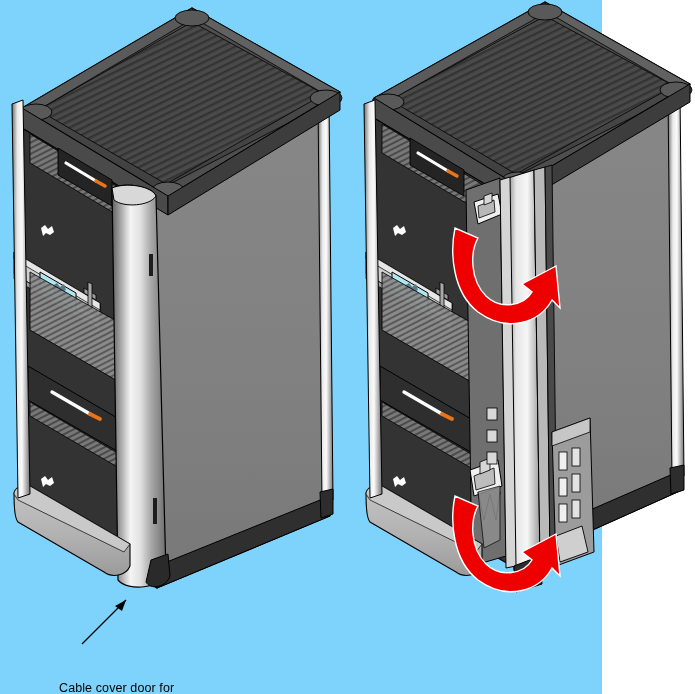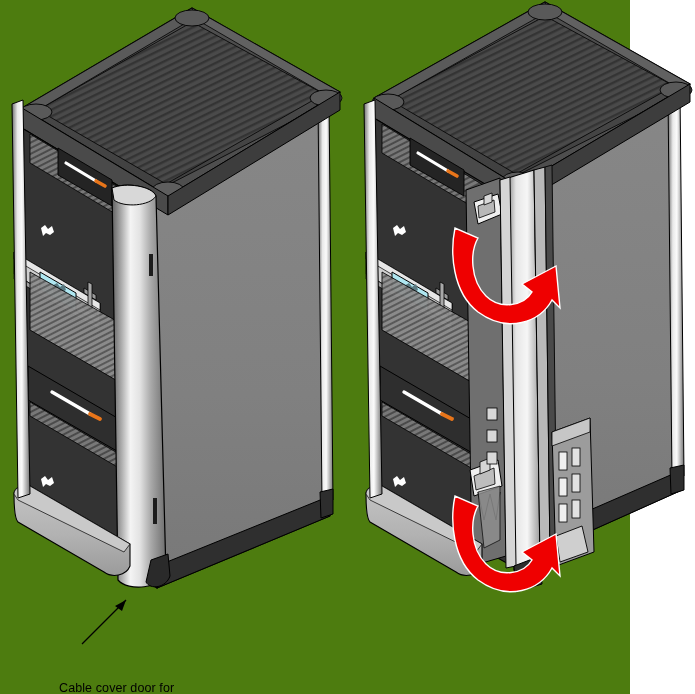--- a/index.html
+++ b/index.html
@@ -1,19 +1,19 @@
 <!DOCTYPE html>
 <html><head>
 <meta charset="utf-8">
 <title>Cable cover door figure</title>
 <style>
   html,body{margin:0;padding:0;background:#ffffff;}
   body{width:695px;height:694px;overflow:hidden;
        font-family:"Liberation Sans", sans-serif;}
-  #figure{position:relative;width:602px;height:694px;background:#4d7c0f;padding-left:28px;}
+  #figure{position:relative;width:602px;height:694px;background:#7dd3fc;}
   #art{position:absolute;left:0;top:0;}
   .caption{position:absolute;left:59px;top:650px;
            font-family:"Liberation Sans", sans-serif;
            font-size:12.5px;line-height:15.5px;color:#000;
            white-space:pre;letter-spacing:.1px;}
 </style>
 </head>
 <body>
 
 <div id="figure">

